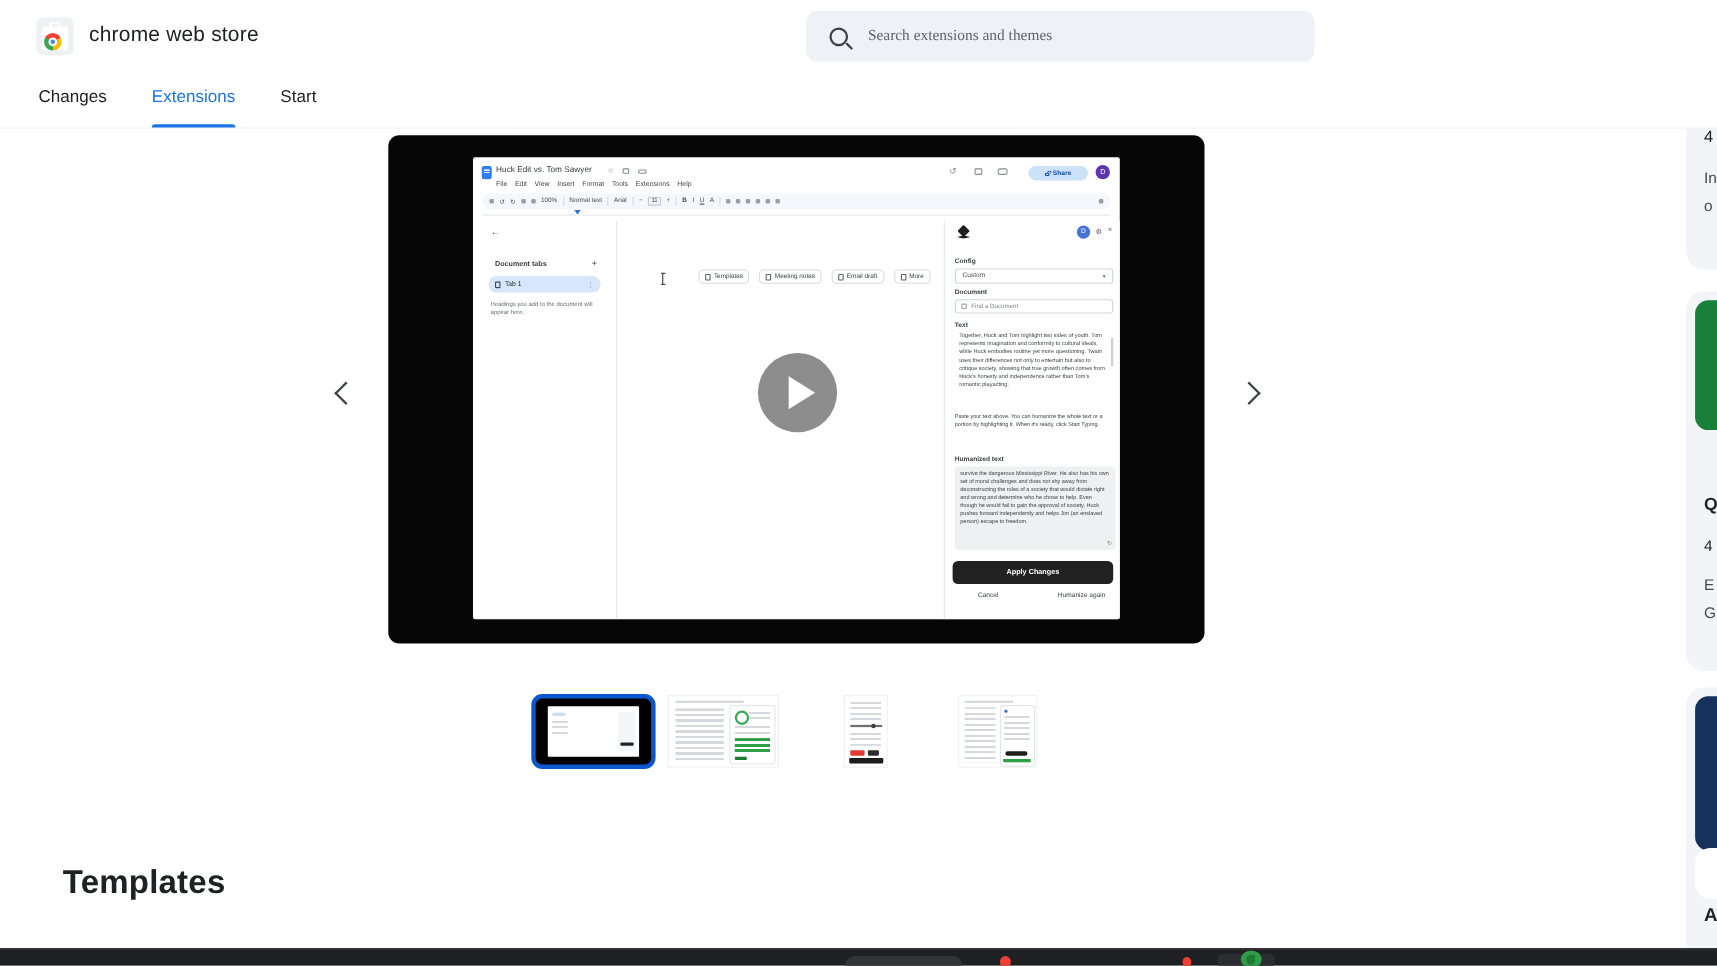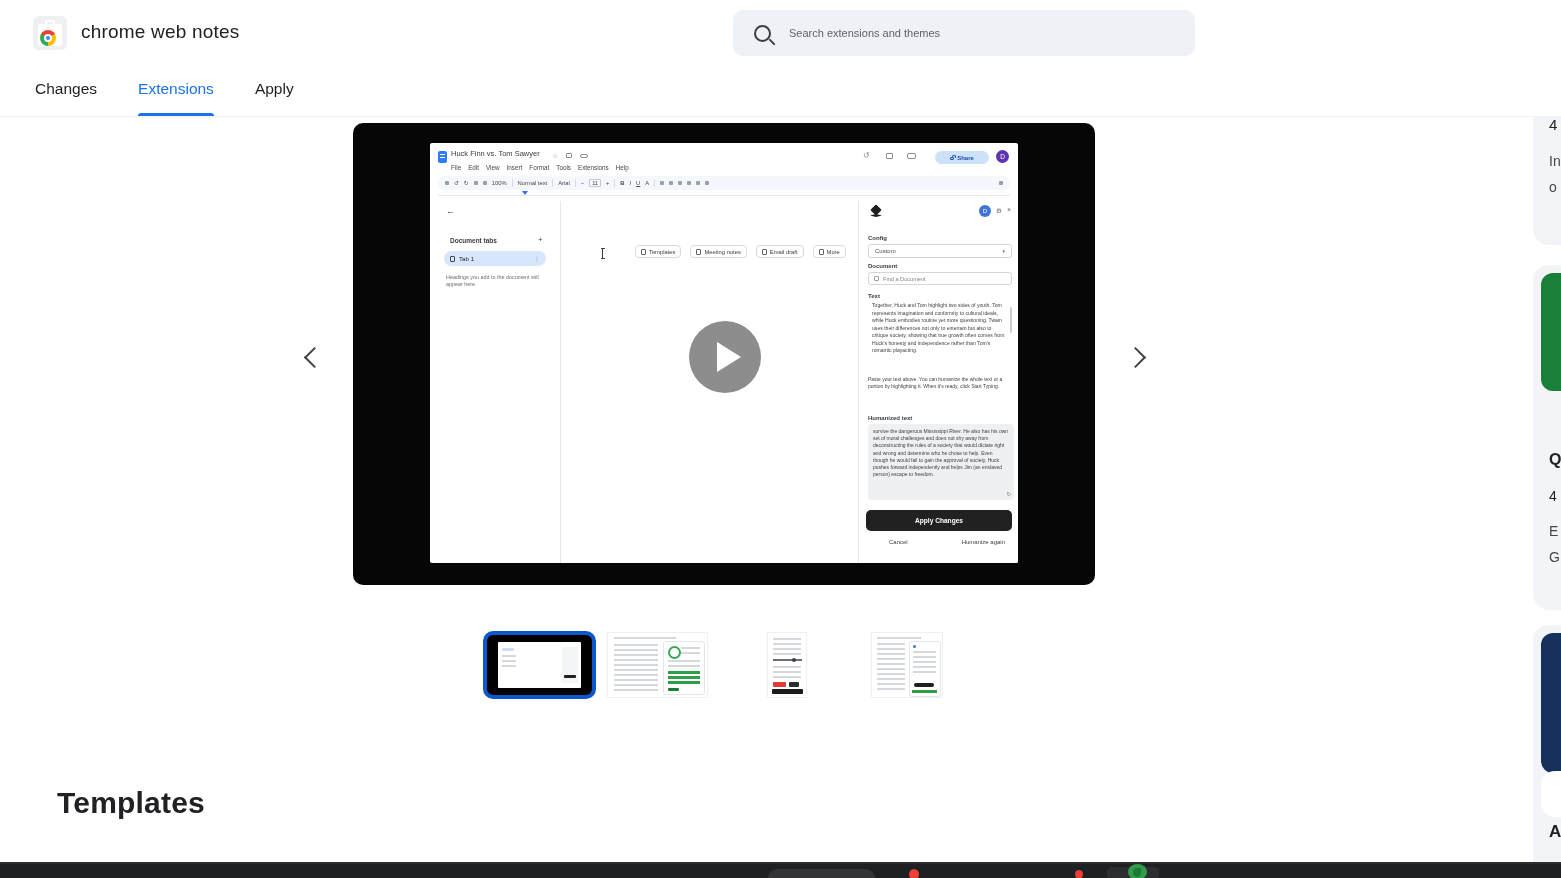--- a/index.html
+++ b/index.html
@@ -14,21 +14,21 @@
   .chrome-ball{position:absolute;left:7px;top:14px;width:16px;height:16px;border-radius:50%;
     background:conic-gradient(from -60deg,#ea4335 0 120deg,#fbbc04 0 240deg,#34a853 0 360deg)}
   .chrome-ball::after{content:"";position:absolute;inset:4px;background:#4285f4;border:2px solid #fff;border-radius:50%}
   .app-title{position:absolute;left:81px;top:21px;font-size:19px;color:#202124;letter-spacing:.2px;cursor:pointer}
   .search{position:absolute;left:733px;top:10px;width:462px;height:46px;background:#eef1f5;border-radius:10px;
     display:flex;align-items:center;padding-left:21px;box-sizing:border-box}
   .search-glass{width:13px;height:13px;border:2.2px solid #3c4043;border-radius:50%;position:relative;flex:0 0 auto}
   .search-glass::after{content:"";position:absolute;width:8px;height:2.2px;background:#3c4043;transform:rotate(45deg);
     right:-7px;bottom:-4px;border-radius:1px}
   .search input{border:none;outline:none;background:transparent;margin-left:16px;width:390px;
-    font-size:11px;color:#be185d;font-family:Liberation Sans, sans-serif}
+    font-size:14px;color:#be185d;font-family:Liberation Serif, serif}
   .search input::placeholder{color:#5f6368;opacity:1}
   
   .nav{position:absolute;left:0;top:60px;width:1561px;height:57px;background:#fff;z-index:40;
     border-bottom:1px solid rgba(0,0,0,.05);display:flex;align-items:flex-end;padding-left:35px;box-sizing:border-box;gap:41px}
   .tab{font-size:15.5px;font-weight:500;color:#1f1f1f;padding:0 0 18px 0;cursor:pointer;position:relative}
   .tab.active{color:#1a73e8}
   .tab.active::after{content:"";position:absolute;left:0;right:0;bottom:0;height:3px;background:#1a73e8;border-radius:3px 3px 0 0}
   
   .player{position:absolute;left:353px;top:123px;width:742px;height:462px;background:#060606;border-radius:10px;cursor:pointer}
   .shot{position:absolute;left:77px;top:20px;width:588px;height:420px;background:#fff;border-radius:2px;overflow:hidden;
@@ -160,38 +160,38 @@
 </head>
 <body>
 
 <div class="header">
   <div class="logo-tile">
     <span class="bag-handle"></span>
     <span class="bag"></span>
     <span class="bag-slot"></span>
     <span class="chrome-ball"></span>
   </div>
-  <div class="app-title">chrome web notes</div>
+  <div class="app-title">chrome web store</div>
   <div class="search">
     <span class="search-glass"></span>
     <input type="text" placeholder="Search extensions and themes" style="">
   </div>
 </div>
 
 <div class="nav">
   <div class="tab">Changes</div>
   <div class="tab active">Extensions</div>
-  <div class="tab">Apply</div>
+  <div class="tab">Start</div>
 </div>
 
 <div class="player">
   <div class="shot">
 
     <span class="docs-icon"></span>
-    <span class="doc-title">Huck Finn vs. Tom Sawyer</span>
+    <span class="doc-title">Huck Edit vs. Tom Sawyer</span>
     <span class="tb-ico" style="left:122px">☆</span>
     <span class="outline-sq" style="left:136px"></span>
     <span class="cloud" style="left:150px"></span>
     <span class="tb-ico" style="left:433px;font-size:8px">↺</span>
     <span class="outline-sq" style="left:456px;width:7px;height:6px"></span>
     <span class="outline-sq" style="left:477px;width:9px;height:6px;border-radius:2px"></span>
     <span class="share-pill">
       <span class="lock"></span>
       <span>Share</span>
     </span>

